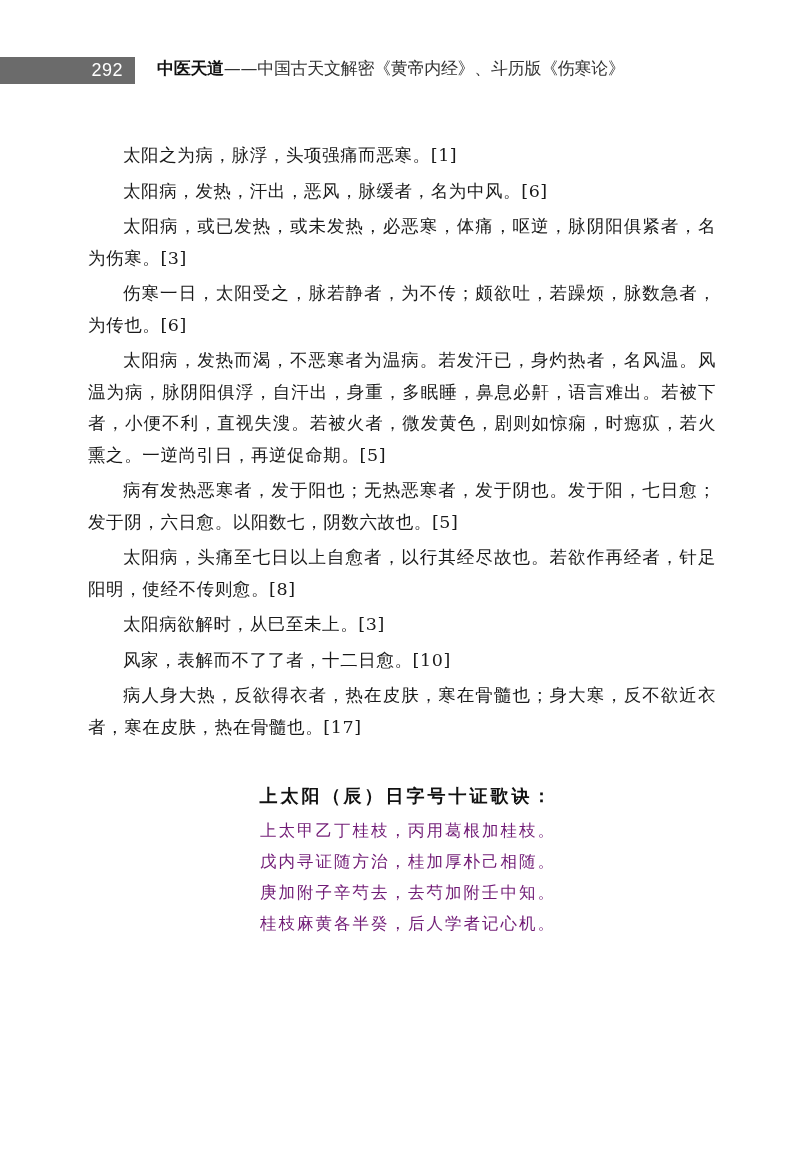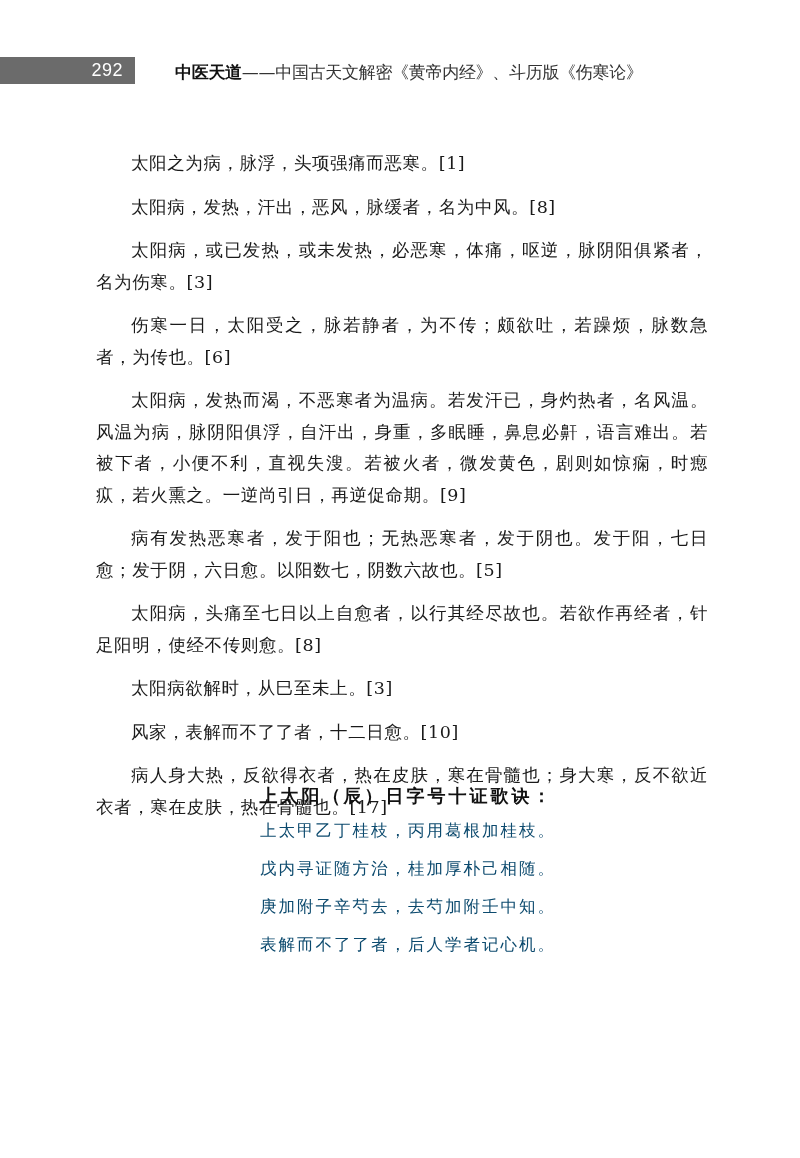--- a/index.html
+++ b/index.html
@@ -3,80 +3,80 @@
   <meta charset="utf-8">
   <style>
     html, body { margin: 0; padding: 0; background: #ffffff; }
     body {
       width: 800px; height: 1158px; position: relative; overflow: hidden;
       font-family: "DejaVu Serif", "Liberation Serif", serif;
       color: #1a1a1a;
     }
     .header {
       position: absolute; left: 0; top: 57px; height: 27px; width: 800px;
-      display: flex; align-items: flex-end;
+      display: flex; align-items: flex-start;
     }
     .page-num-box {
       width: 135px; height: 27px; background: #6b6b6b;
       display: flex; align-items: center; justify-content: flex-end;
       box-sizing: border-box; padding-right: 12px;
     }
     .page-num {
       color: #ffffff; font-family: "Liberation Sans", sans-serif;
       font-size: 18px; letter-spacing: 0.5px;
     }
     .running-title {
-      margin-left: 40px; font-family: "DejaVu Sans", sans-serif;
+      margin-left: 22px; font-family: "DejaVu Sans", sans-serif;
       font-size: 17px; color: #333; white-space: nowrap; letter-spacing: -0.3px;
     }
     .running-title .bold { font-weight: bold; color: #111; }
     .body-text {
       position: absolute; left: 84px; top: 136px; width: 636px;
     }
     .para {
-      font-size: 17.5px; line-height: 31.5px; margin: 12px;
+      font-size: 17.5px; line-height: 31.5px; margin: 4px;
       text-indent: 35px; text-align: justify; letter-spacing: 0.6px;
     }
     .poem {
       position: absolute; left: 0; top: 784px; width: 800px; text-align: center;
       font-family: "DejaVu Serif", serif;
     }
     .poem-title {
       font-weight: bold; font-size: 18px; letter-spacing: 3px;
       margin: 0 0 8px 13px; color: #111;
     }
     .poem-line {
-      font-size: 16.5px; line-height: 30px; letter-spacing: 2px; margin: 8px;
-      padding-left: 16px; color: #0c4a6e;
+      font-size: 16.5px; line-height: 30px; letter-spacing: 2px; margin: 1px;
+      padding-left: 16px; color: #701a75;
     }
   </style>
 </head>
 <body>
 
 <div class="header">
   <div class="page-num-box">
     <span class="page-num">292</span>
   </div>
   <div class="running-title">
     <span class="bold">中医天道</span><span>——中国古天文解密《黄帝内经》、斗历版《伤寒论》</span>
   </div>
 </div>
 
 <div class="body-text">
   <p class="para">太阳之为病，脉浮，头项强痛而恶寒。[1]</p>
-  <p class="para">太阳病，发热，汗出，恶风，脉缓者，名为中风。[8]</p>
+  <p class="para">太阳病，发热，汗出，恶风，脉缓者，名为中风。[6]</p>
   <p class="para">太阳病，或已发热，或未发热，必恶寒，体痛，呕逆，脉阴阳俱紧者，名为伤寒。[3]</p>
   <p class="para">伤寒一日，太阳受之，脉若静者，为不传；颇欲吐，若躁烦，脉数急者，为传也。[6]</p>
-  <p class="para">太阳病，发热而渴，不恶寒者为温病。若发汗已，身灼热者，名风温。风温为病，脉阴阳俱浮，自汗出，身重，多眠睡，鼻息必鼾，语言难出。若被下者，小便不利，直视失溲。若被火者，微发黄色，剧则如惊痫，时瘛疭，若火熏之。一逆尚引日，再逆促命期。[9]</p>
+  <p class="para">太阳病，发热而渴，不恶寒者为温病。若发汗已，身灼热者，名风温。风温为病，脉阴阳俱浮，自汗出，身重，多眠睡，鼻息必鼾，语言难出。若被下者，小便不利，直视失溲。若被火者，微发黄色，剧则如惊痫，时瘛疭，若火熏之。一逆尚引日，再逆促命期。[5]</p>
   <p class="para">病有发热恶寒者，发于阳也；无热恶寒者，发于阴也。发于阳，七日愈；发于阴，六日愈。以阳数七，阴数六故也。[5]</p>
   <p class="para">太阳病，头痛至七日以上自愈者，以行其经尽故也。若欲作再经者，针足阳明，使经不传则愈。[8]</p>
   <p class="para">太阳病欲解时，从巳至未上。[3]</p>
   <p class="para">风家，表解而不了了者，十二日愈。[10]</p>
   <p class="para">病人身大热，反欲得衣者，热在皮肤，寒在骨髓也；身大寒，反不欲近衣者，寒在皮肤，热在骨髓也。[17]</p>
 </div>
 
 <div class="poem">
   <p class="poem-title">上太阳（辰）日字号十证歌诀：</p>
   <p class="poem-line">上太甲乙丁桂枝，丙用葛根加桂枝。</p>
   <p class="poem-line">戊内寻证随方治，桂加厚朴己相随。</p>
   <p class="poem-line">庚加附子辛芍去，去芍加附壬中知。</p>
-  <p class="poem-line">表解而不了了者，后人学者记心机。</p>
+  <p class="poem-line">桂枝麻黄各半癸，后人学者记心机。</p>
 </div>
 
 </body></html>

